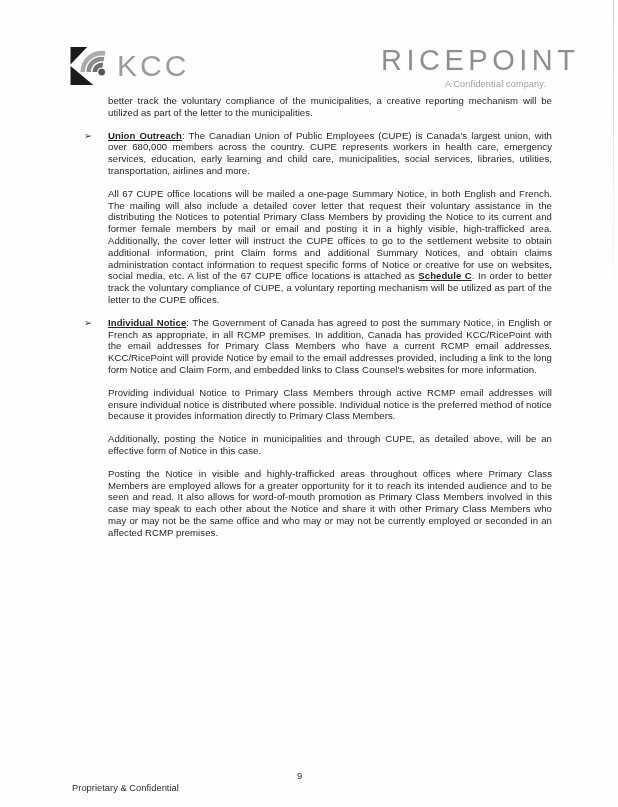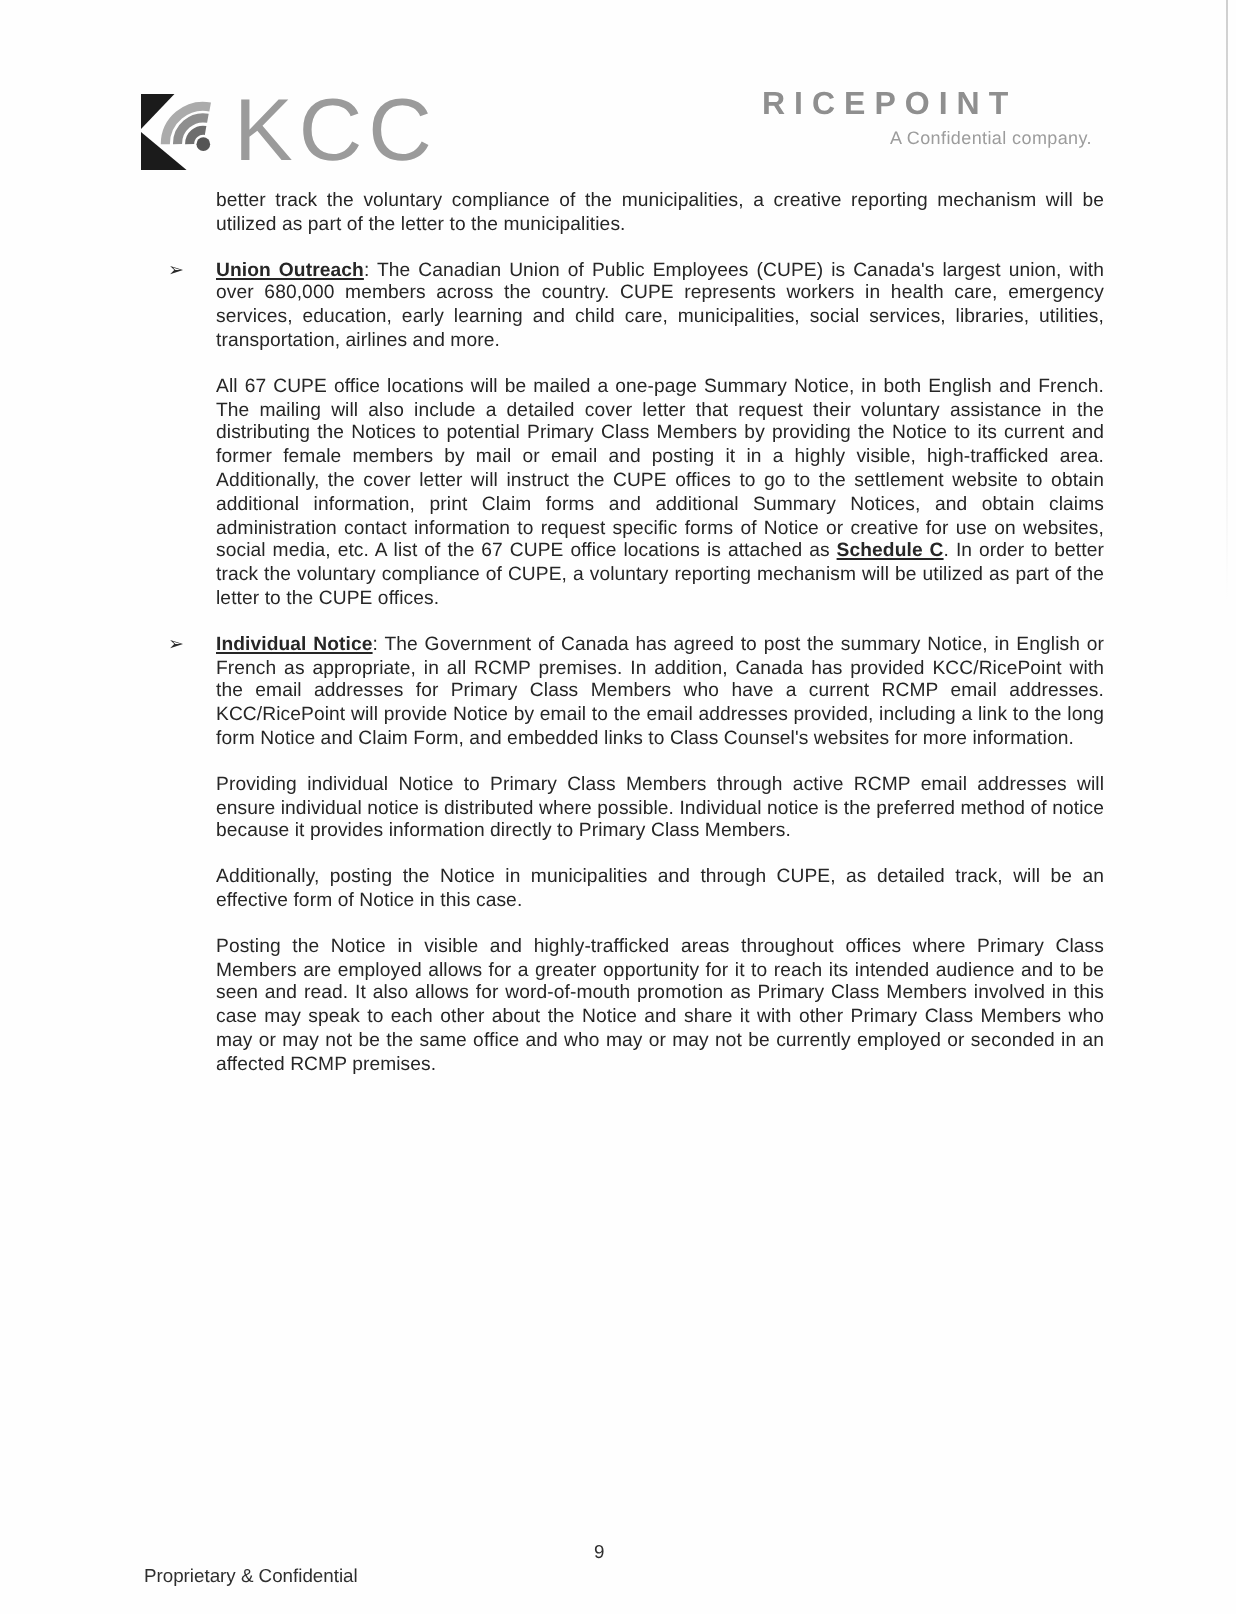--- a/index.html
+++ b/index.html
@@ -19,27 +19,27 @@
   }
 
   
   .header { position: absolute; left: 0; top: 0; width: 100%; height: 95px; }
   .kcc-logo {
     position: absolute; left: 70px; top: 47px;
     display: flex; align-items: center;
   }
   .kcc-logo svg { width: 39px; height: 38px; display: block; }
   .kcc-word {
-    font-size: 44px; line-height: 38px; color: #9b9b9b;
+    font-size: 30px; line-height: 38px; color: #9b9b9b;
     letter-spacing: 3px; margin-left: 8px; font-weight: 400;
   }
   .ricepoint-logo { position: absolute; left: 381px; top: 44px; width: 198px; }
   .rp-word {
-    font-size: 16px; color: #8f8f8f; letter-spacing: 4.5px;
-    font-weight: 700; white-space: nowrap;
+    font-size: 29px; color: #8f8f8f; letter-spacing: 4.5px;
+    font-weight: 400; white-space: nowrap;
   }
   .rp-tagline {
     font-size: 9px; color: #9c9c9c; text-align: right;
     padding-right: 33px; margin-top: 2px; letter-spacing: 0.2px;
   }
 
   
   .doc-body {
     position: absolute; left: 108px; top: 95px; width: 444px;
     font-size: 9.6px; line-height: 11.8px; color: #262626;
@@ -91,21 +91,21 @@
       <div class="rp-tagline">A Confidential company.</div>
     </div>
   </div>
 
   <div class="doc-body" id="doc-body">
       <div class="block paragraph"><span>better track the voluntary compliance of the municipalities, a creative reporting mechanism will be utilized as part of the letter to the municipalities.</span></div>
       <div class="block bullet"><span class="glyph">➢</span><span class="seg-b seg-u">Union Outreach</span><span>: The Canadian Union of Public Employees (CUPE) is Canada's largest union, with over 680,000 members across the country. CUPE represents workers in health care, emergency services, education, early learning and child care, municipalities, social services, libraries, utilities, transportation, airlines and more.</span></div>
       <div class="block paragraph"><span>All 67 CUPE office locations will be mailed a one-page Summary Notice, in both English and French. The mailing will also include a detailed cover letter that request their voluntary assistance in the distributing the Notices to potential Primary Class Members by providing the Notice to its current and former female members by mail or email and posting it in a highly visible, high-trafficked area. Additionally, the cover letter will instruct the CUPE offices to go to the settlement website to obtain additional information, print Claim forms and additional Summary Notices, and obtain claims administration contact information to request specific forms of Notice or creative for use on websites, social media, etc. A list of the 67 CUPE office locations is attached as </span><span class="seg-b">Schedule C</span><span>. In order to better track the voluntary compliance of CUPE, a voluntary reporting mechanism will be utilized as part of the letter to the CUPE offices.</span></div>
       <div class="block bullet"><span class="glyph">➢</span><span class="seg-b seg-u">Individual Notice</span><span>: The Government of Canada has agreed to post the summary Notice, in English or French as appropriate, in all RCMP premises. In addition, Canada has provided KCC/RicePoint with the email addresses for Primary Class Members who have a current RCMP email addresses. KCC/RicePoint will provide Notice by email to the email addresses provided, including a link to the long form Notice and Claim Form, and embedded links to Class Counsel's websites for more information.</span></div>
       <div class="block paragraph"><span>Providing individual Notice to Primary Class Members through active RCMP email addresses will ensure individual notice is distributed where possible. Individual notice is the preferred method of notice because it provides information directly to Primary Class Members.</span></div>
-      <div class="block paragraph"><span>Additionally, posting the Notice in municipalities and through CUPE, as detailed track, will be an effective form of Notice in this case.</span></div>
+      <div class="block paragraph"><span>Additionally, posting the Notice in municipalities and through CUPE, as detailed above, will be an effective form of Notice in this case.</span></div>
       <div class="block paragraph"><span>Posting the Notice in visible and highly-trafficked areas throughout offices where Primary Class Members are employed allows for a greater opportunity for it to reach its intended audience and to be seen and read. It also allows for word-of-mouth promotion as Primary Class Members involved in this case may speak to each other about the Notice and share it with other Primary Class Members who may or may not be the same office and who may or may not be currently employed or seconded in an affected RCMP premises.</span></div>
     </div>
 
   <div class="footer">
     <span class="conf">Proprietary &amp; Confidential</span>
     <span class="pagenum">9</span>
   </div>
 </div>
 
 </body></html>

